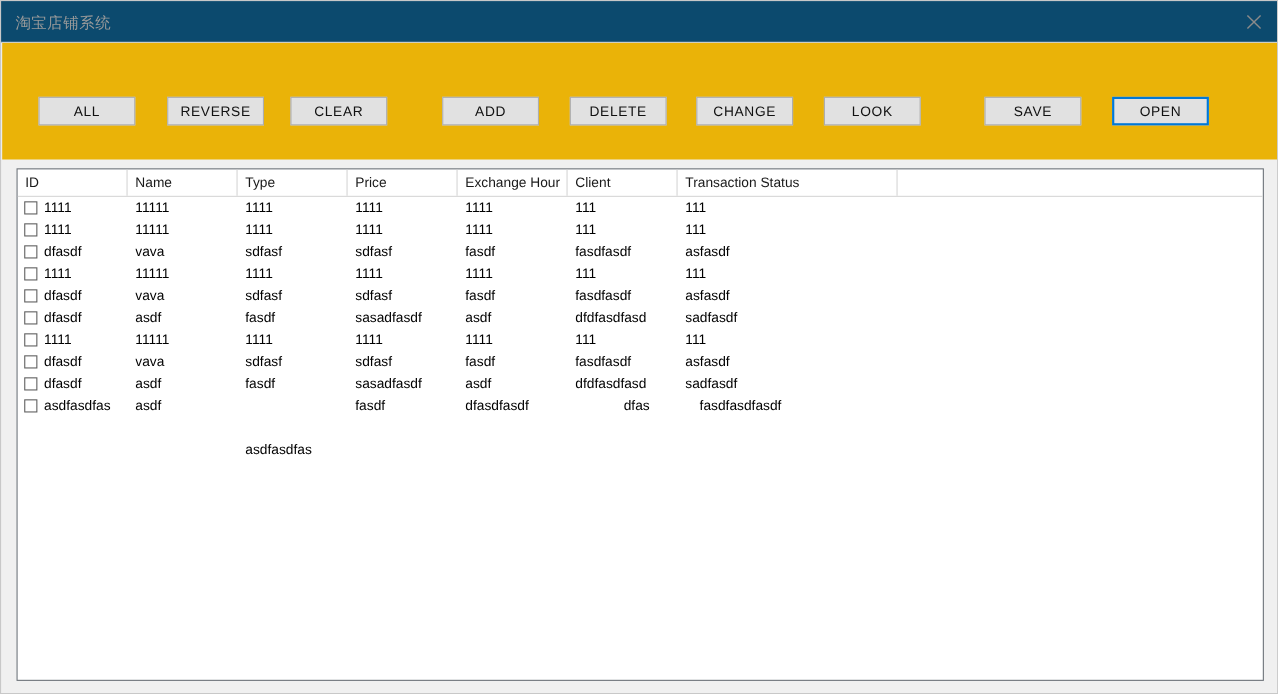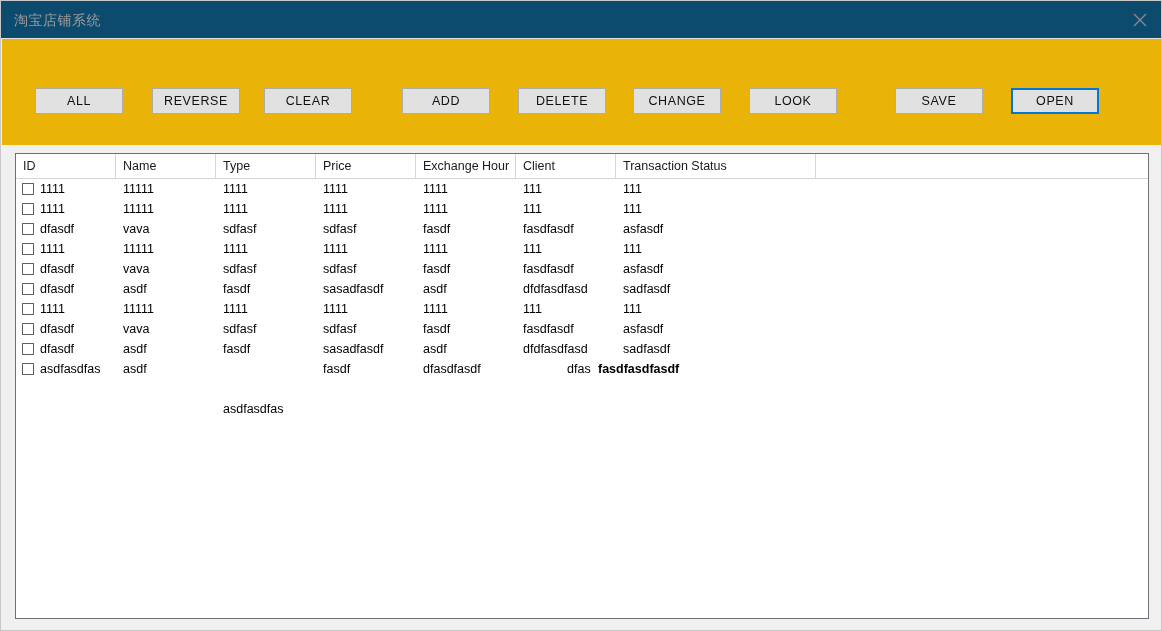--- a/index.html
+++ b/index.html
@@ -289,19 +289,19 @@
           <div class="cell" style="left: 607px; width: 193px;">sadfasdf</div>
         </div>
         <div class="trow">
           <span class="cb"></span>
           <div class="cell" style="left: 24px; width: 76px;">asdfasdfas</div>
           <div class="cell" style="left: 107px; width: 93px;">asdf</div>
           <div class="cell" style="left: 207px; width: 93px; margin-top: 40px;">asdfasdfas</div>
           <div class="cell" style="left: 307px; width: 93px;">fasdf</div>
           <div class="cell" style="left: 407px; width: 93px;">dfasdfasdf</div>
           <div class="cell" style="left: 507px; width: 93px; margin-left: 44px;">dfas</div>
-          <div class="cell" style="left: 582px; width: 193px; font-weight: bold;">fasdfasdfasdf</div>
+          <div class="cell" style="left: 620px; width: 193px;">fasdfasdfasdf</div>
         </div>
       </div>
   </div>
 
 
 </div>
 
 </body></html>

